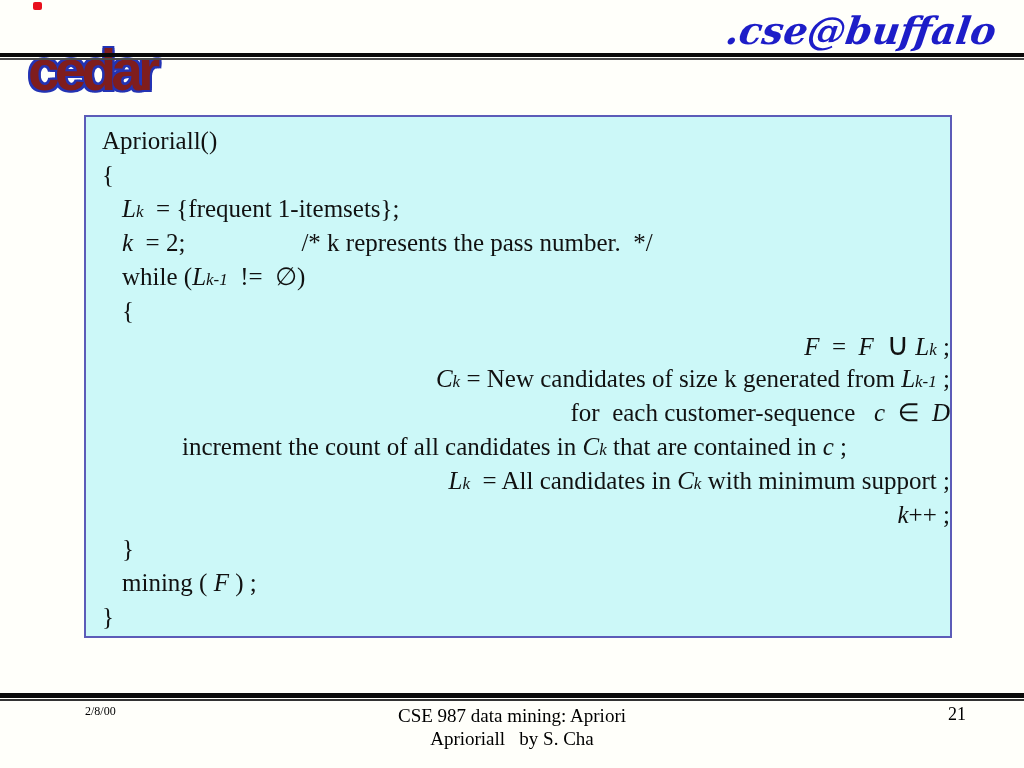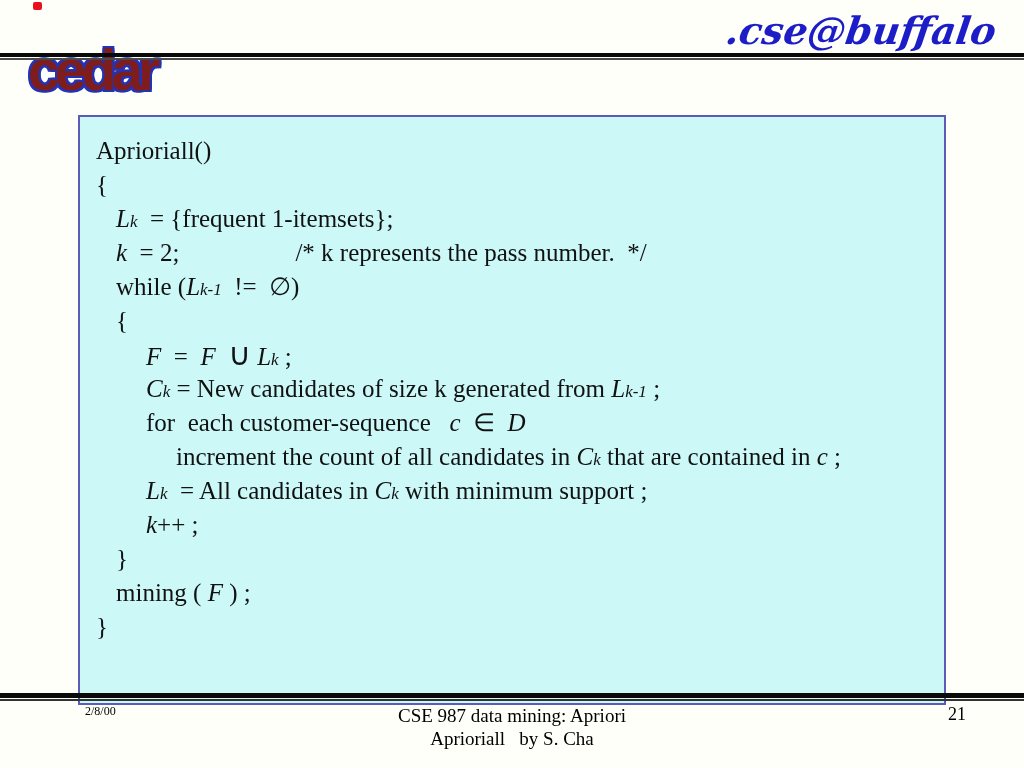--- a/index.html
+++ b/index.html
@@ -48,31 +48,31 @@
     font-size: 38px; line-height: 46px;
     color: #1d1dc8;
     transform: skewX(-8deg);
   }
   .header-rule { position: absolute; left: 0; top: 53px; width: 1024px; }
   .header-rule .thick { height: 4px; background: #0a0a0a; }
   .header-rule .thin  { height: 2px; background: #4a4a4a; margin-top: 1px; }
 
   
   .code-box {
-    position: absolute; left: 78px; top: 115px;
-    width: 868px; height: 590px;
+    position: absolute; left: 84px; top: 115px;
+    width: 868px; height: 523px;
     background: #ccf8f8;
     border: 2px solid #5c5cb8;
-    padding: 17px 0 0 16px;
+    padding: 7px 0 0 16px;
     font-size: 25px; color: #111;
   }
   .code-line { white-space: pre; height: 34px; line-height: 34px; }
   .indent-0 { padding-left: 0; }
   .indent-1 { padding-left: 20px; }
-  .indent-2 { padding-left: 50px; }
+  .indent-2 { padding-left: 50px; text-align: right; }
   .indent-3 { padding-left: 80px; }
   .s-i   { font-style: italic; }
   .s-sub { font-style: italic; font-size: 17px; }
   .s-cmt { margin-left: 116px; }
   .s-union { font-size: 31px; }
   .s-sym { font-size: 25px; }
 
   
   .footer-rule { position: absolute; left: 0; top: 693px; width: 1024px; }
   .footer-rule .thick { height: 5px; background: #0a0a0a; }

